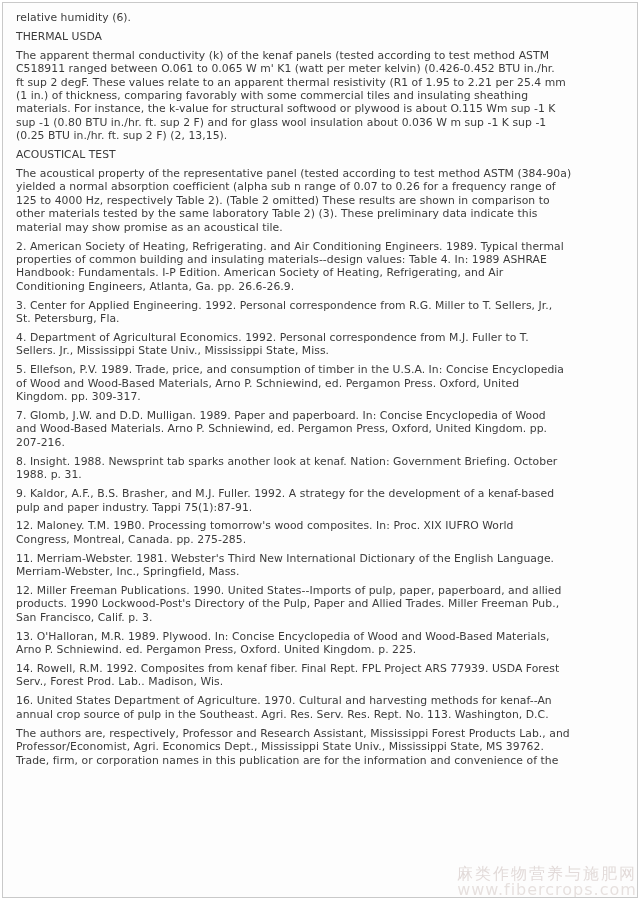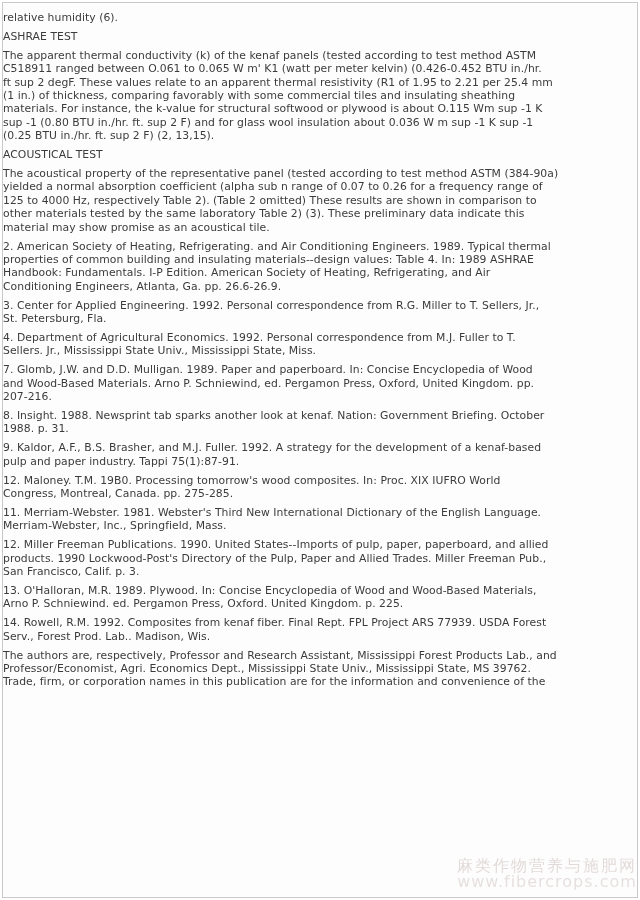--- a/index.html
+++ b/index.html
@@ -14,40 +14,40 @@
     font-family: "DejaVu Sans", "Liberation Sans", sans-serif;
   }
   .page {
     box-sizing: border-box;
     position: relative;
     margin: 2px;
     width: 636px;
     height: 896px;
     border: 1px solid #c9c9c9;
     background: #fdfdfd;
-    padding: 8px 9px 4px 0;
+    padding: 8px 9px 4px 13px;
     overflow: hidden;
   }
   .para, .heading {
     margin: 0 0 5.5px 0;
     padding: 0;
     font-size: 10.8px;
     line-height: 13.4px;
     font-weight: normal;
     color: #3b3b3b;
     white-space: pre-line;
     letter-spacing: 0.05px;
   }
   .heading {
     white-space: normal;
   }
   .watermark {
     position: absolute;
     right: 0px;
-    bottom: 8px;
+    bottom: 0;
     text-align: center;
     opacity: 0.55;
     pointer-events: none;
     z-index: 5;
   }
   .watermark .wm-name {
     font-size: 16px;
     line-height: 16px;
     letter-spacing: 2px;
     color: #cdbfbc;
@@ -59,21 +59,21 @@
     color: #d4c9c6;
   }
 </style>
 </head>
 <body>
 
 <div class="page">
 
   <p class="para">relative humidity (6).</p>
 
-  <h2 class="heading">ASHRAE TEST</h2>
+  <h2 class="heading">THERMAL USDA</h2>
   <p class="para">The apparent thermal conductivity (k) of the kenaf panels (tested according to test method ASTM
 C518911 ranged between O.061 to 0.065 W m' K1 (watt per meter kelvin) (0.426-0.452 BTU in./hr.
 ft sup 2 degF. These values relate to an apparent thermal resistivity (R1 of 1.95 to 2.21 per 25.4 mm
 (1 in.) of thickness, comparing favorably with some commercial tiles and insulating sheathing
 materials. For instance, the k-value for structural softwood or plywood is about O.115 Wm sup -1 K
 sup -1 (0.80 BTU in./hr. ft. sup 2 F) and for glass wool insulation about 0.036 W m sup -1 K sup -1
 (0.25 BTU in./hr. ft. sup 2 F) (2, 13,15).</p>
 
   <h2 class="heading">ACOUSTICAL TEST</h2>
   <p class="para">The acoustical property of the representative panel (tested according to test method ASTM (384-90a)
@@ -84,38 +84,43 @@
 
 
   <p class="para">2. American Society of Heating, Refrigerating. and Air Conditioning Engineers. 1989. Typical thermal
 properties of common building and insulating materials--design values: Table 4. In: 1989 ASHRAE
 Handbook: Fundamentals. I-P Edition. American Society of Heating, Refrigerating, and Air
 Conditioning Engineers, Atlanta, Ga. pp. 26.6-26.9.</p>
   <p class="para">3. Center for Applied Engineering. 1992. Personal correspondence from R.G. Miller to T. Sellers, Jr.,
 St. Petersburg, Fla.</p>
   <p class="para">4. Department of Agricultural Economics. 1992. Personal correspondence from M.J. Fuller to T.
 Sellers. Jr., Mississippi State Univ., Mississippi State, Miss.</p>
+  <p class="para">5. Ellefson, P.V. 1989. Trade, price, and consumption of timber in the U.S.A. In: Concise Encyclopedia
+of Wood and Wood-Based Materials, Arno P. Schniewind, ed. Pergamon Press. Oxford, United
+Kingdom. pp. 309-317.</p>
   <p class="para">7. Glomb, J.W. and D.D. Mulligan. 1989. Paper and paperboard. In: Concise Encyclopedia of Wood
 and Wood-Based Materials. Arno P. Schniewind, ed. Pergamon Press, Oxford, United Kingdom. pp.
 207-216.</p>
   <p class="para">8. Insight. 1988. Newsprint tab sparks another look at kenaf. Nation: Government Briefing. October
 1988. p. 31.</p>
   <p class="para">9. Kaldor, A.F., B.S. Brasher, and M.J. Fuller. 1992. A strategy for the development of a kenaf-based
 pulp and paper industry. Tappi 75(1):87-91.</p>
   <p class="para">12. Maloney. T.M. 19B0. Processing tomorrow's wood composites. In: Proc. XIX IUFRO World
 Congress, Montreal, Canada. pp. 275-285.</p>
   <p class="para">11. Merriam-Webster. 1981. Webster's Third New International Dictionary of the English Language.
 Merriam-Webster, Inc., Springfield, Mass.</p>
   <p class="para">12. Miller Freeman Publications. 1990. United States--Imports of pulp, paper, paperboard, and allied
 products. 1990 Lockwood-Post's Directory of the Pulp, Paper and Allied Trades. Miller Freeman Pub.,
 San Francisco, Calif. p. 3.</p>
   <p class="para">13. O'Halloran, M.R. 1989. Plywood. In: Concise Encyclopedia of Wood and Wood-Based Materials,
 Arno P. Schniewind. ed. Pergamon Press, Oxford. United Kingdom. p. 225.</p>
   <p class="para">14. Rowell, R.M. 1992. Composites from kenaf fiber. Final Rept. FPL Project ARS 77939. USDA Forest
 Serv., Forest Prod. Lab.. Madison, Wis.</p>
+  <p class="para">16. United States Department of Agriculture. 1970. Cultural and harvesting methods for kenaf--An
+annual crop source of pulp in the Southeast. Agri. Res. Serv. Res. Rept. No. 113. Washington, D.C.</p>
 
   <p class="para">The authors are, respectively, Professor and Research Assistant, Mississippi Forest Products Lab., and
 Professor/Economist, Agri. Economics Dept., Mississippi State Univ., Mississippi State, MS 39762.
 Trade, firm, or corporation names in this publication are for the information and convenience of the</p>
 
   <div class="watermark">
     <div class="wm-name">麻类作物营养与施肥网</div>
     <div class="wm-url">www.fibercrops.com</div>
   </div>
 

